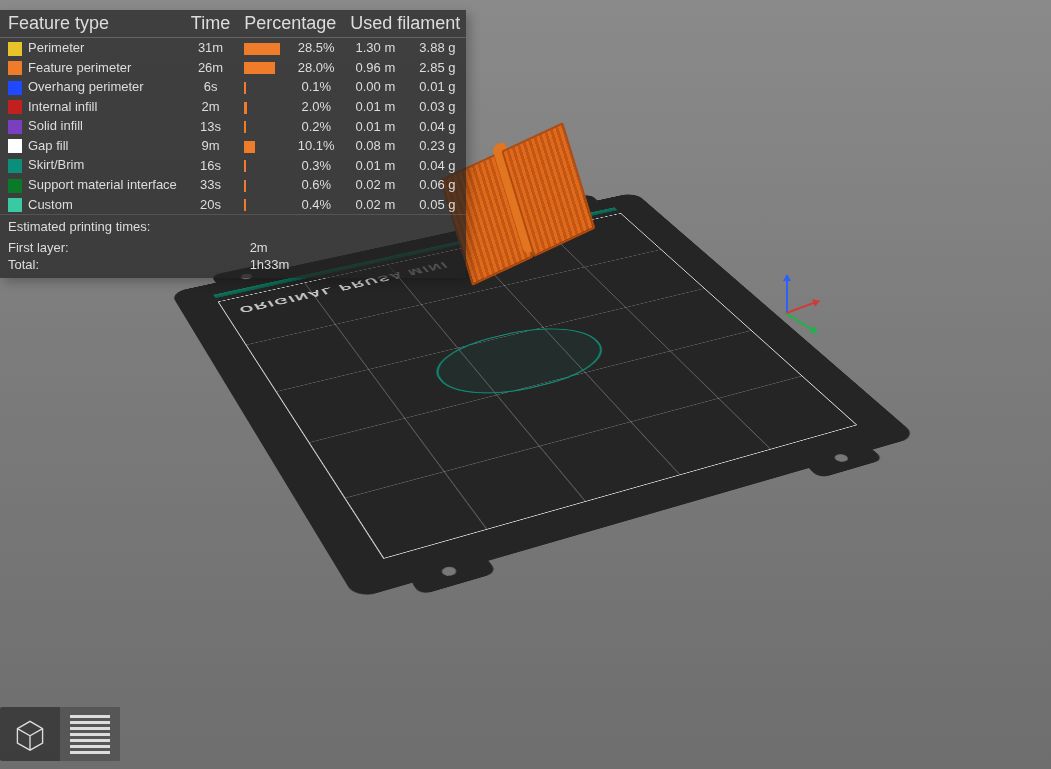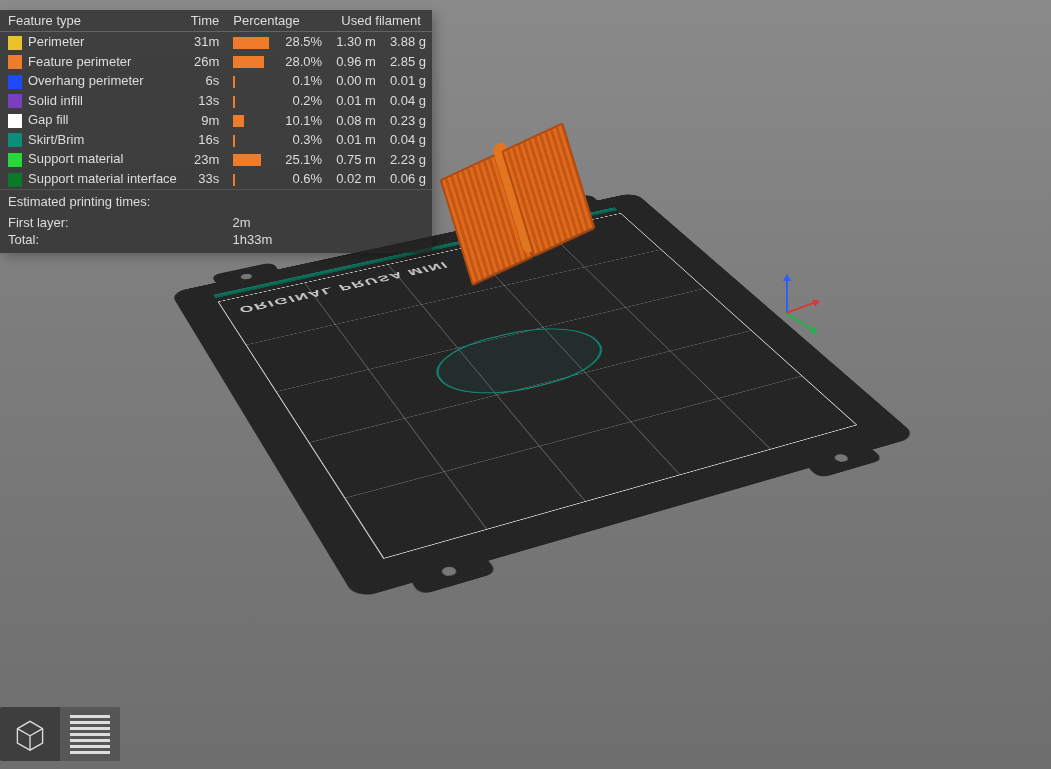--- a/index.html
+++ b/index.html
@@ -1,22 +1,22 @@
 <!DOCTYPE html>
 <html><head>
 <meta charset="utf-8">
 <style>
 html,body{margin:0;padding:0;width:1051px;height:769px;overflow:hidden;font-family:Arial,Helvetica,sans-serif;font-size:13px;color:#ddd;background:#7f7f7f}
 .viewport{position:absolute;inset:0;background:linear-gradient(180deg,#8a8a8a 0%,#7c7c7c 45%,#6e6e6e 100%)}
 .legend{position:absolute;left:0;top:10px;background:rgba(35,35,35,.72);padding:0;min-width:362px;box-shadow:4px 4px 10px rgba(0,0,0,.25)}
 .legend table{border-collapse:collapse;width:100%}
-.legend th{font-weight:normal;text-align:left;padding:3px 6px 3px 8px;border-bottom:1px solid rgba(255,255,255,.1);color:#ddd;font-size:13px}
+.legend th{font-weight:normal;text-align:left;padding:3px 6px 3px 8px;border-bottom:1px solid rgba(255,255,255,.1);color:#ddd;font-size:18px}
 .legend th.r{text-align:center}
 .legend td{padding:2px 6px 2px 8px}
-.legend td.r{text-align:right}
+.legend td.r{text-align:center}
 .swatch{display:inline-block;width:14px;height:14px;vertical-align:middle;margin-right:6px}
 .bar-cell{width:38px}
 .bar{display:inline-block;height:12px;background:#ef7c2b;vertical-align:middle}
 .section{padding:4px 8px;border-top:1px solid rgba(255,255,255,.12);color:#ddd}
 .times{padding:2px 8px 6px 8px;display:grid;grid-template-columns:auto auto;column-gap:12px;row-gap:2px}
 
 
 .scene{position:absolute;left:185px;top:120px;width:670px;height:480px;perspective:1800px}
 .plate-rot{position:absolute;left:50%;top:50%;transform-style:preserve-3d;transform:translate(-50%,-50%) rotateX(58deg) rotateZ(-25deg)}
 .sheet{position:relative;width:560px;height:560px;background:#252525;border-radius:18px}
@@ -130,20 +130,28 @@
           </tr>
           <tr>
             <td><span class="swatch" style="background:#1f49ff"></span><span>Overhang perimeter</span></td>
             <td class="r">6s</td>
             <td class="bar-cell"><span class="bar" style="width:2px"></span></td>
             <td class="r">0.1%</td>
             <td class="r">0.00 m</td>
             <td class="r">0.01 g</td>
           </tr>
           <tr>
+            <td><span class="swatch" style="background:#c21f1f"></span><span>Internal infill</span></td>
+            <td class="r">2m</td>
+            <td class="bar-cell"><span class="bar" style="width:3px"></span></td>
+            <td class="r">2.0%</td>
+            <td class="r">0.01 m</td>
+            <td class="r">0.03 g</td>
+          </tr>
+          <tr>
             <td><span class="swatch" style="background:#7a3fc0"></span><span>Solid infill</span></td>
             <td class="r">13s</td>
             <td class="bar-cell"><span class="bar" style="width:2px"></span></td>
             <td class="r">0.2%</td>
             <td class="r">0.01 m</td>
             <td class="r">0.04 g</td>
           </tr>
           <tr>
             <td><span class="swatch" style="background:#ffffff"></span><span>Gap fill</span></td>
             <td class="r">9m</td>
@@ -154,34 +162,34 @@
           </tr>
           <tr>
             <td><span class="swatch" style="background:#0c8f7a"></span><span>Skirt/Brim</span></td>
             <td class="r">16s</td>
             <td class="bar-cell"><span class="bar" style="width:2px"></span></td>
             <td class="r">0.3%</td>
             <td class="r">0.01 m</td>
             <td class="r">0.04 g</td>
           </tr>
           <tr>
-            <td><span class="swatch" style="background:#25d93a"></span><span>Support material</span></td>
-            <td class="r">23m</td>
-            <td class="bar-cell"><span class="bar" style="width:28px"></span></td>
-            <td class="r">25.1%</td>
-            <td class="r">0.75 m</td>
-            <td class="r">2.23 g</td>
-          </tr>
-          <tr>
             <td><span class="swatch" style="background:#0a7a28"></span><span>Support material interface</span></td>
             <td class="r">33s</td>
             <td class="bar-cell"><span class="bar" style="width:2px"></span></td>
             <td class="r">0.6%</td>
             <td class="r">0.02 m</td>
             <td class="r">0.06 g</td>
+          </tr>
+          <tr>
+            <td><span class="swatch" style="background:#39caa2"></span><span>Custom</span></td>
+            <td class="r">20s</td>
+            <td class="bar-cell"><span class="bar" style="width:2px"></span></td>
+            <td class="r">0.4%</td>
+            <td class="r">0.02 m</td>
+            <td class="r">0.05 g</td>
           </tr>
         </tbody>
     </table>
     <div class="section">Estimated printing times:</div>
     <div class="times">
       <span>First layer:</span>
       <span>2m</span>
       <span>Total:</span>
       <span>1h33m</span>
     </div>

